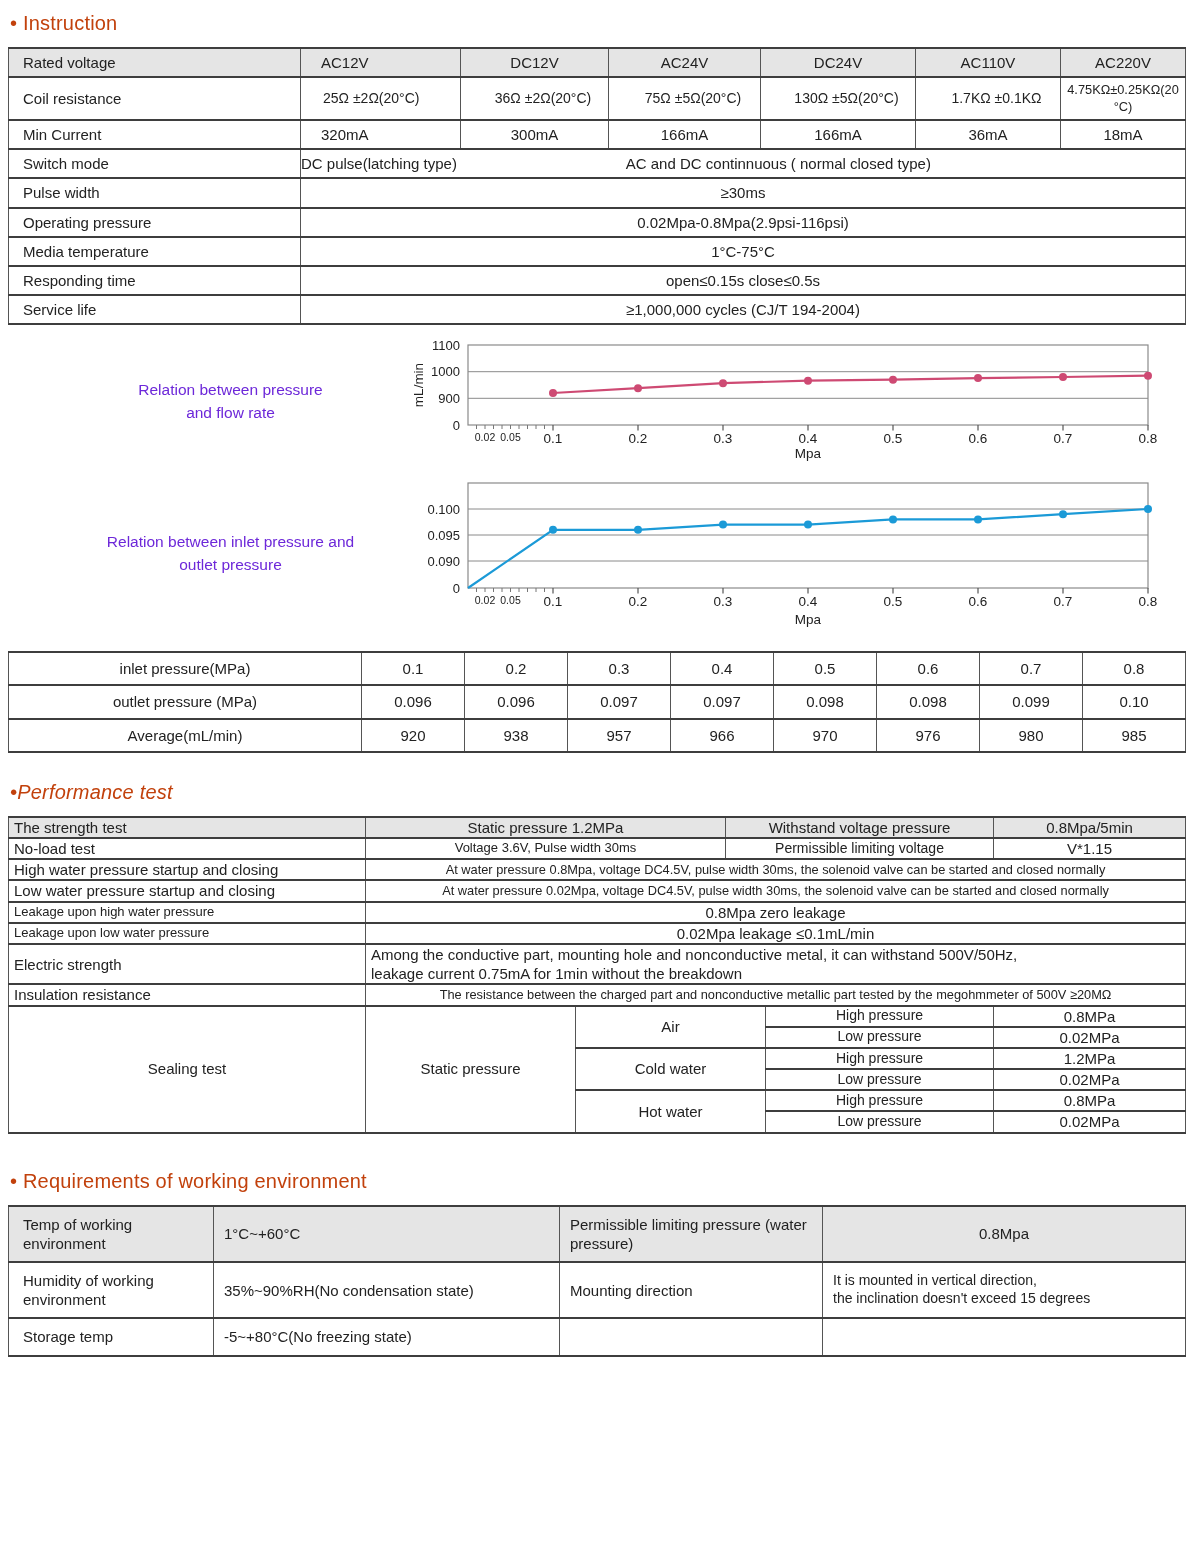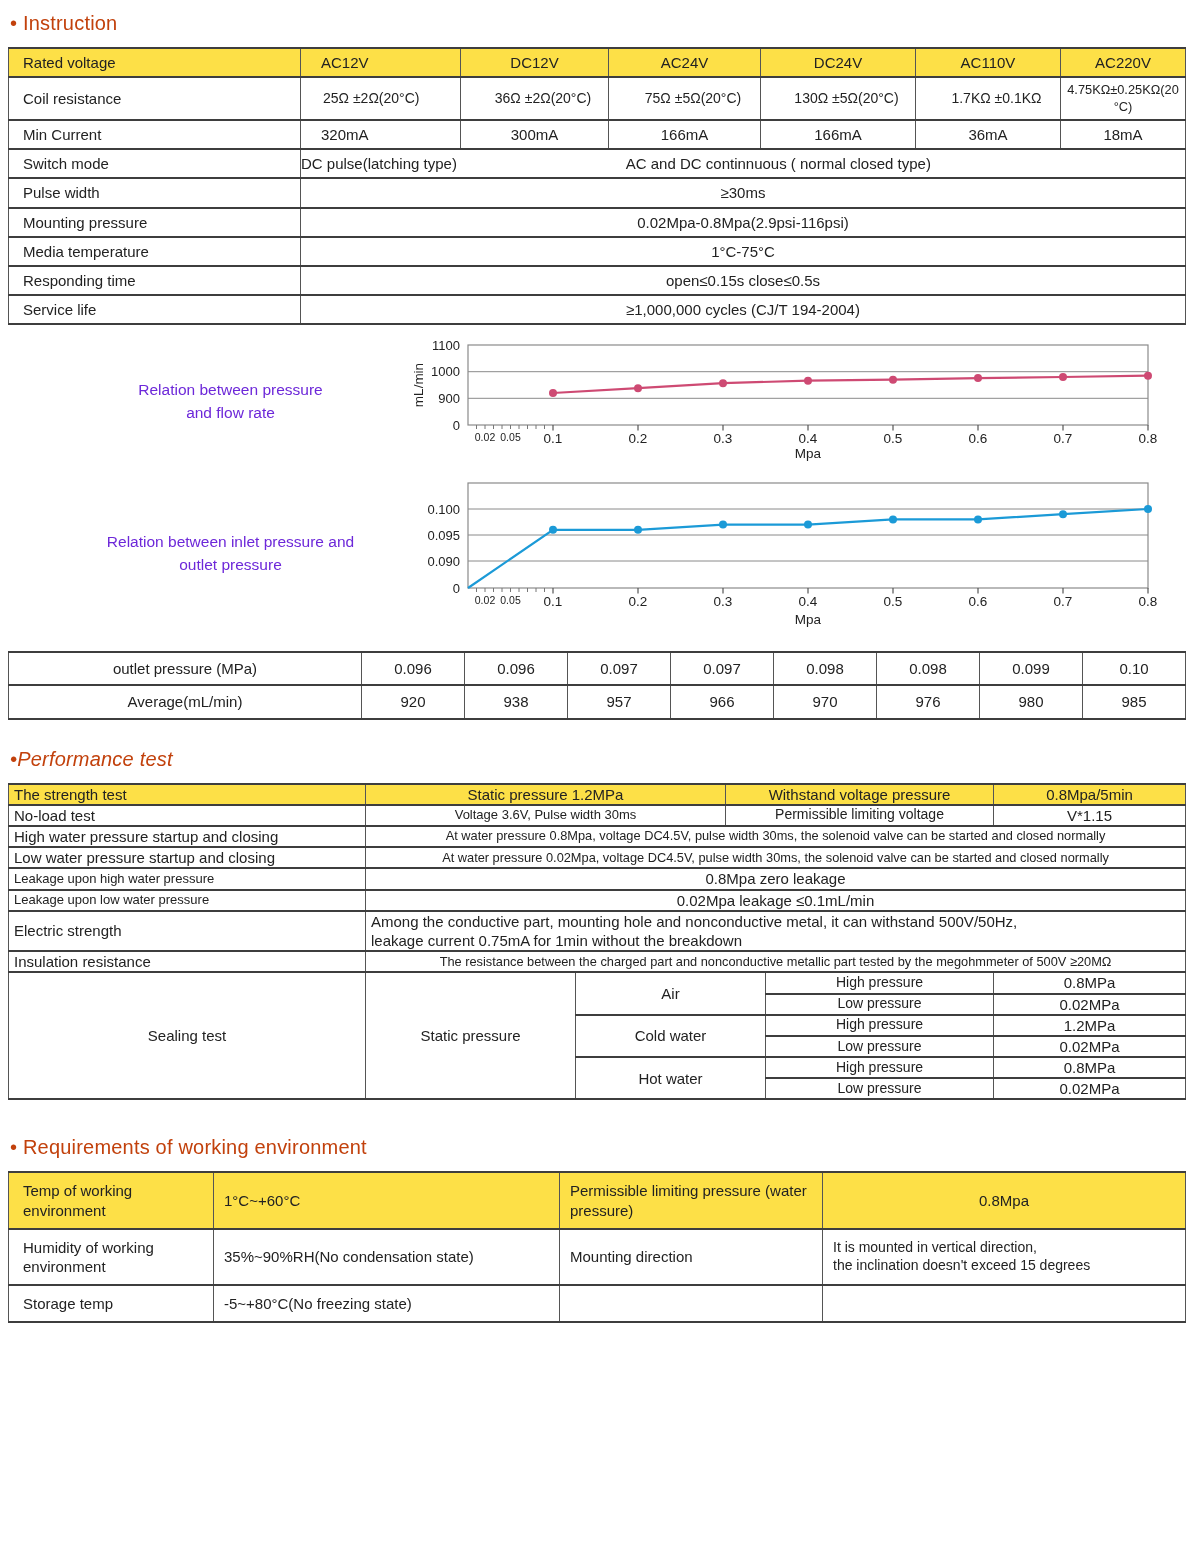--- a/index.html
+++ b/index.html
@@ -6,21 +6,21 @@
   body{width:1200px;font-family:"Liberation Sans","DejaVu Sans",sans-serif;color:#222;}
   .doc{padding:6px 7px 30px 8px;}
   .sec-title{font-size:20px;color:#c2410c;font-weight:400;margin:6px 0 12px 2px;letter-spacing:0.2px;}
   .sec-title.gap-lg{margin-top:28px;font-style:italic;}
   .sec-title.gap-xl{margin-top:36px;}
 
   table{border-collapse:collapse;table-layout:fixed;width:1177px;}
   td{border:1px solid #555;border-top:2px solid #3e3e3e;border-bottom:2px solid #3e3e3e;
      font-size:15px;text-align:center;vertical-align:middle;color:#222;
      padding:4px 5px;word-wrap:break-word;line-height:1.28;}
-  .hrow td{background:#fde047;}
+  .hrow td{background:#e5e5e5;}
   td.lbl{text-align:left;padding-left:14px;}
   td.left{text-align:left;padding-left:16px;}
   td.v1{text-align:left;padding-left:20px;}
   td.small{font-size:12.8px;border-radius:11px;}
   td.s13{font-size:13px;}
   td.s14{font-size:14px;padding-left:22px;}
   td.lines span{display:block;}
   .flow-table td{padding:6px 4px;}
   .perf-table td{padding:0 5px;}
   .req-table td{padding:8px 10px 8px 10px;}
@@ -85,21 +85,21 @@
           </tr>
           <tr>
             <td class="lbl">Switch mode</td>
             <td colspan="6" class="switch-cell"><span class="p0">DC pulse(latching type)</span><span class="p1">AC and DC continnuous ( normal closed type)</span></td>
           </tr>
           <tr>
             <td class="lbl">Pulse width</td>
             <td colspan="6">≥30ms</td>
           </tr>
           <tr>
-            <td class="lbl">Mounting pressure</td>
+            <td class="lbl">Operating pressure</td>
             <td colspan="6">0.02Mpa-0.8Mpa(2.9psi-116psi)</td>
           </tr>
           <tr>
             <td class="lbl">Media temperature</td>
             <td colspan="6">1°C-75°C</td>
           </tr>
           <tr>
             <td class="lbl">Responding time</td>
             <td colspan="6">open≤0.15s  close≤0.5s</td>
           </tr>
@@ -227,20 +227,31 @@
           <col style="width: 103px;">
           <col style="width: 103px;">
           <col style="width: 103px;">
           <col style="width: 103px;">
           <col style="width: 103px;">
           <col style="width: 103px;">
           <col style="width: 103px;">
         </colgroup>
         <tbody>
           <tr>
+            <td>inlet pressure(MPa)</td>
+            <td>0.1</td>
+            <td>0.2</td>
+            <td>0.3</td>
+            <td>0.4</td>
+            <td>0.5</td>
+            <td>0.6</td>
+            <td>0.7</td>
+            <td>0.8</td>
+          </tr>
+          <tr>
             <td>outlet pressure (MPa)</td>
             <td>0.096</td>
             <td>0.096</td>
             <td>0.097</td>
             <td>0.097</td>
             <td>0.098</td>
             <td>0.098</td>
             <td>0.099</td>
             <td>0.10</td>
           </tr>

